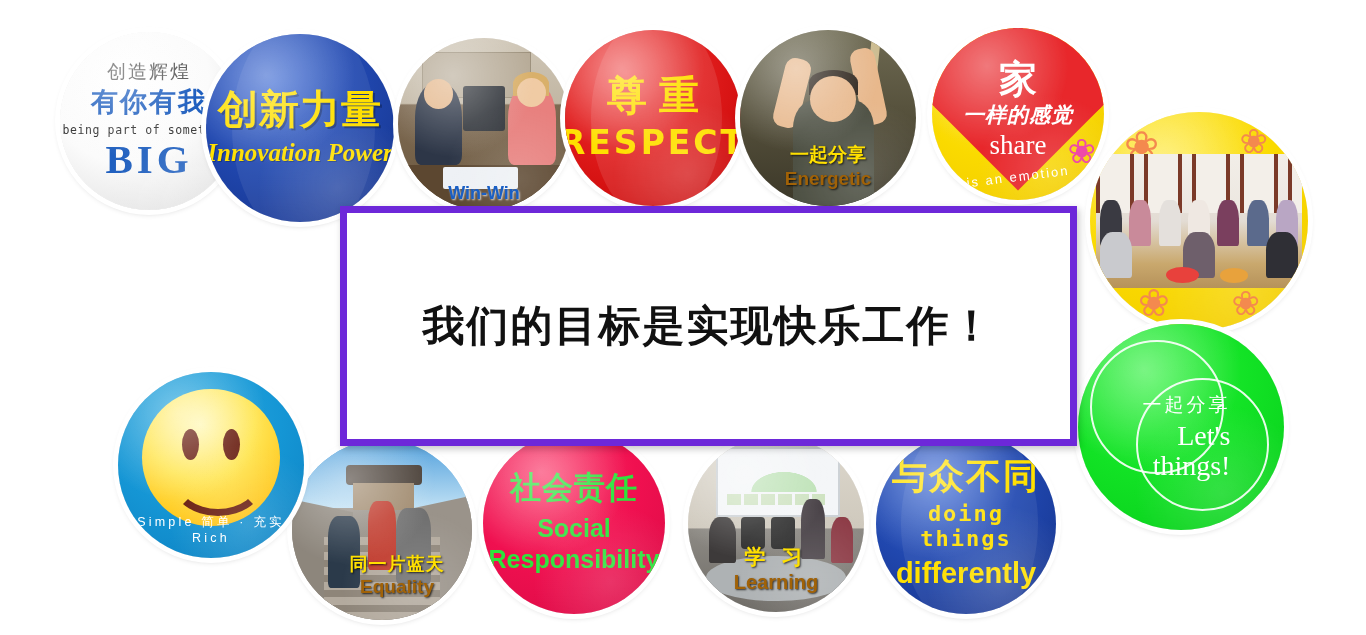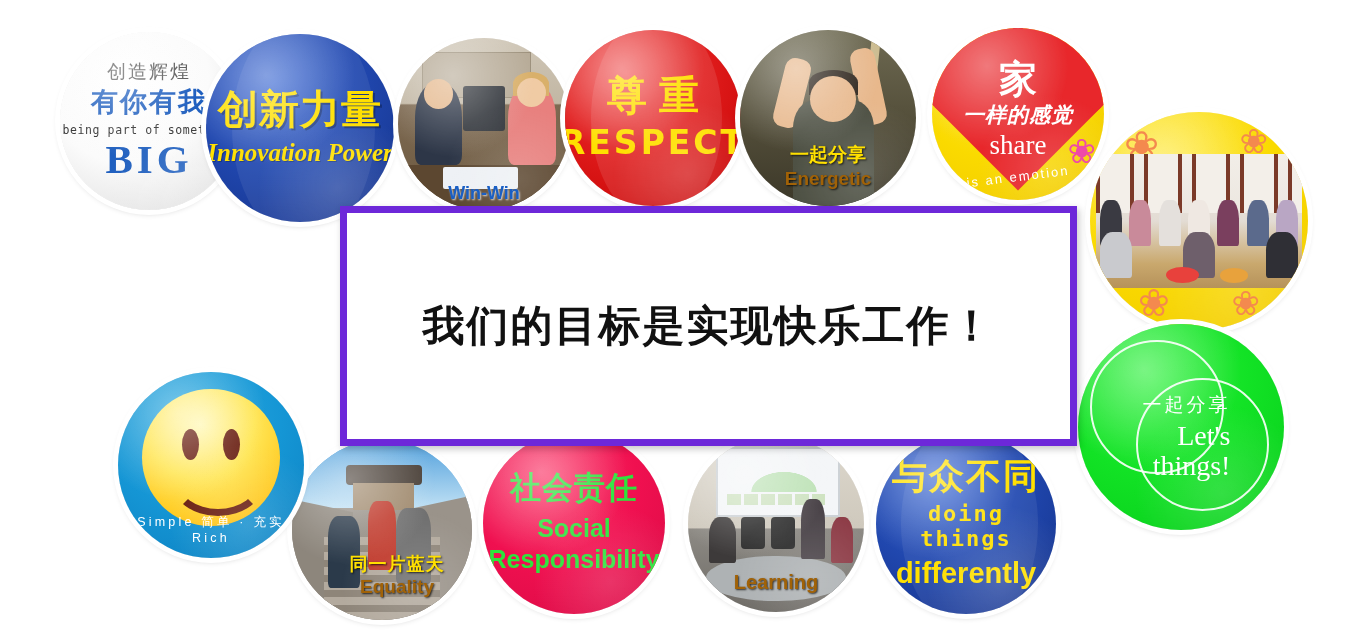--- a/index.html
+++ b/index.html
@@ -340,20 +340,21 @@
         <div class="curve"></div>
         <div class="bars"></div>
       <div class="tbl"></div>
         <div class="ch1"></div>
         <div class="ch2"></div>
       <div class="pp1"></div>
         <div class="pp2"></div>
         <div class="pp3"></div>
     </div>
     <div class="cap" style="bottom:18px;">
+      <div class="cn" style="font-size:21px;letter-spacing:5px;">学 习</div>
       <div class="en" style="font-size:20px;">Learning</div>
     </div>
     <div class="gloss"></div>
   </div>
 
   <div class="badge b-blue b-diff" style="left:876px;top:434px;width:180px;height:180px;">
     <div class="sw"></div>
     <div class="badge-inner">
       <div class="cn">与众不同</div>
       <div class="en1">doing things</div>

